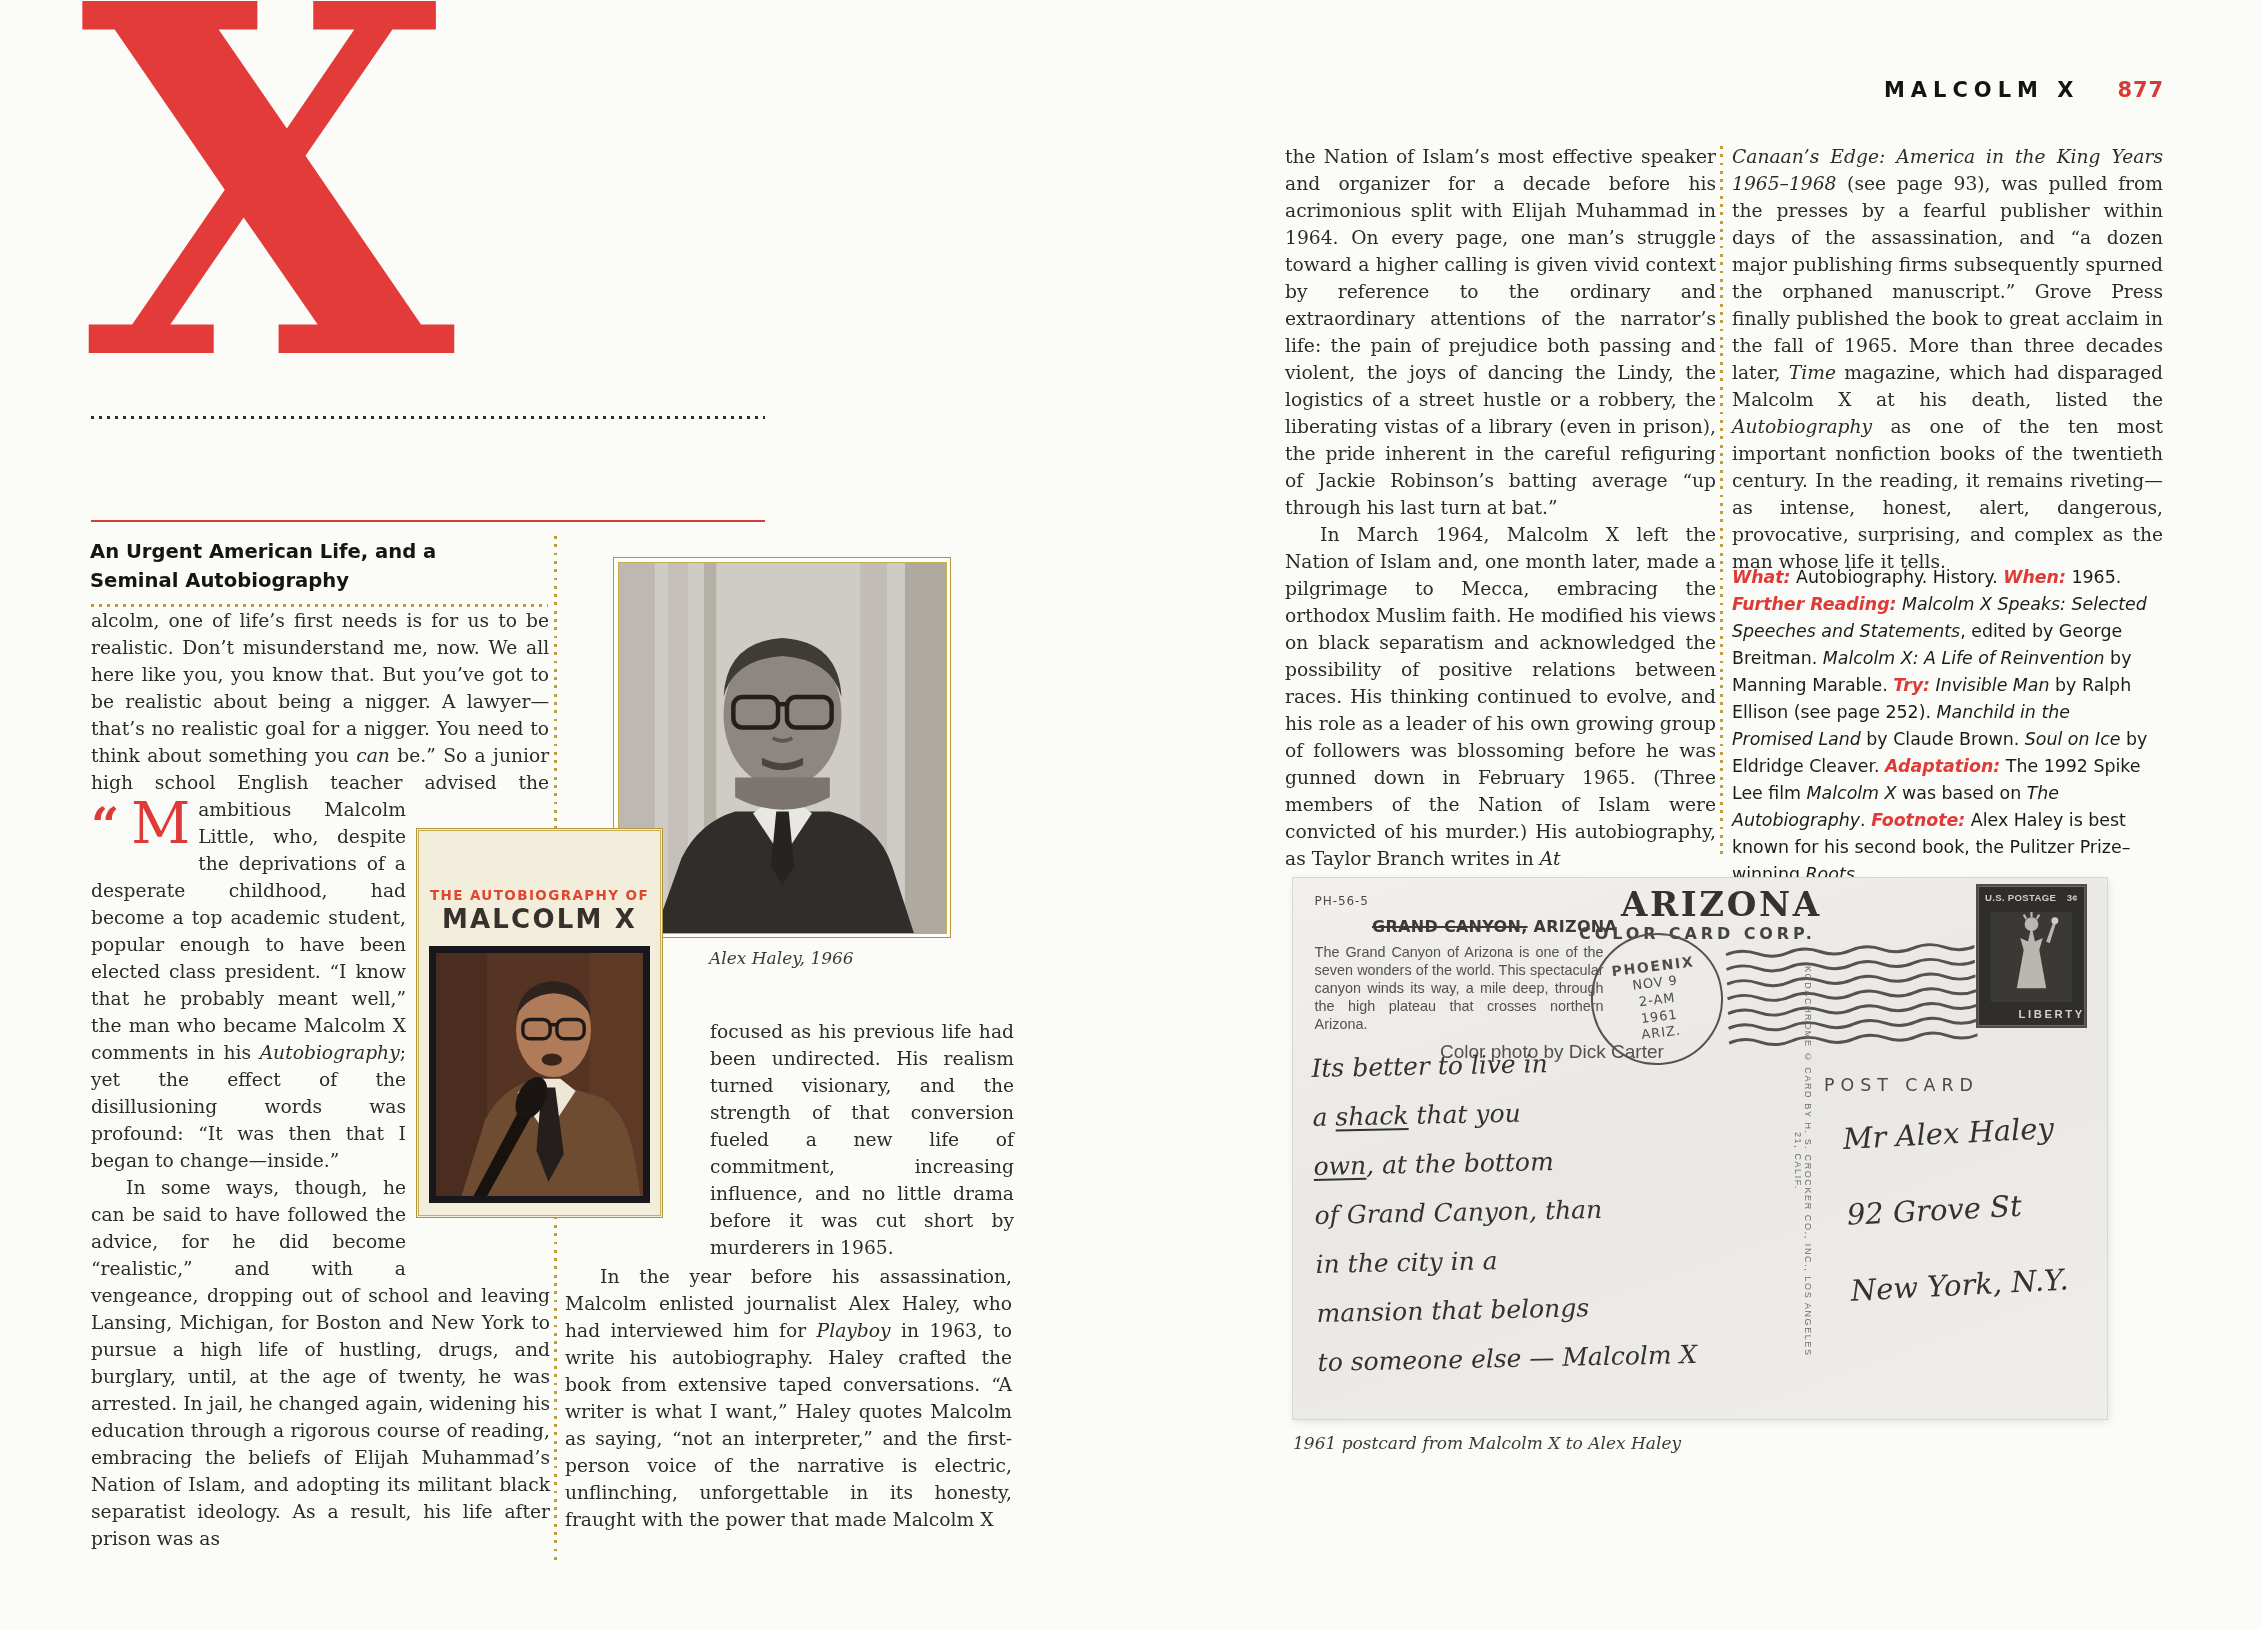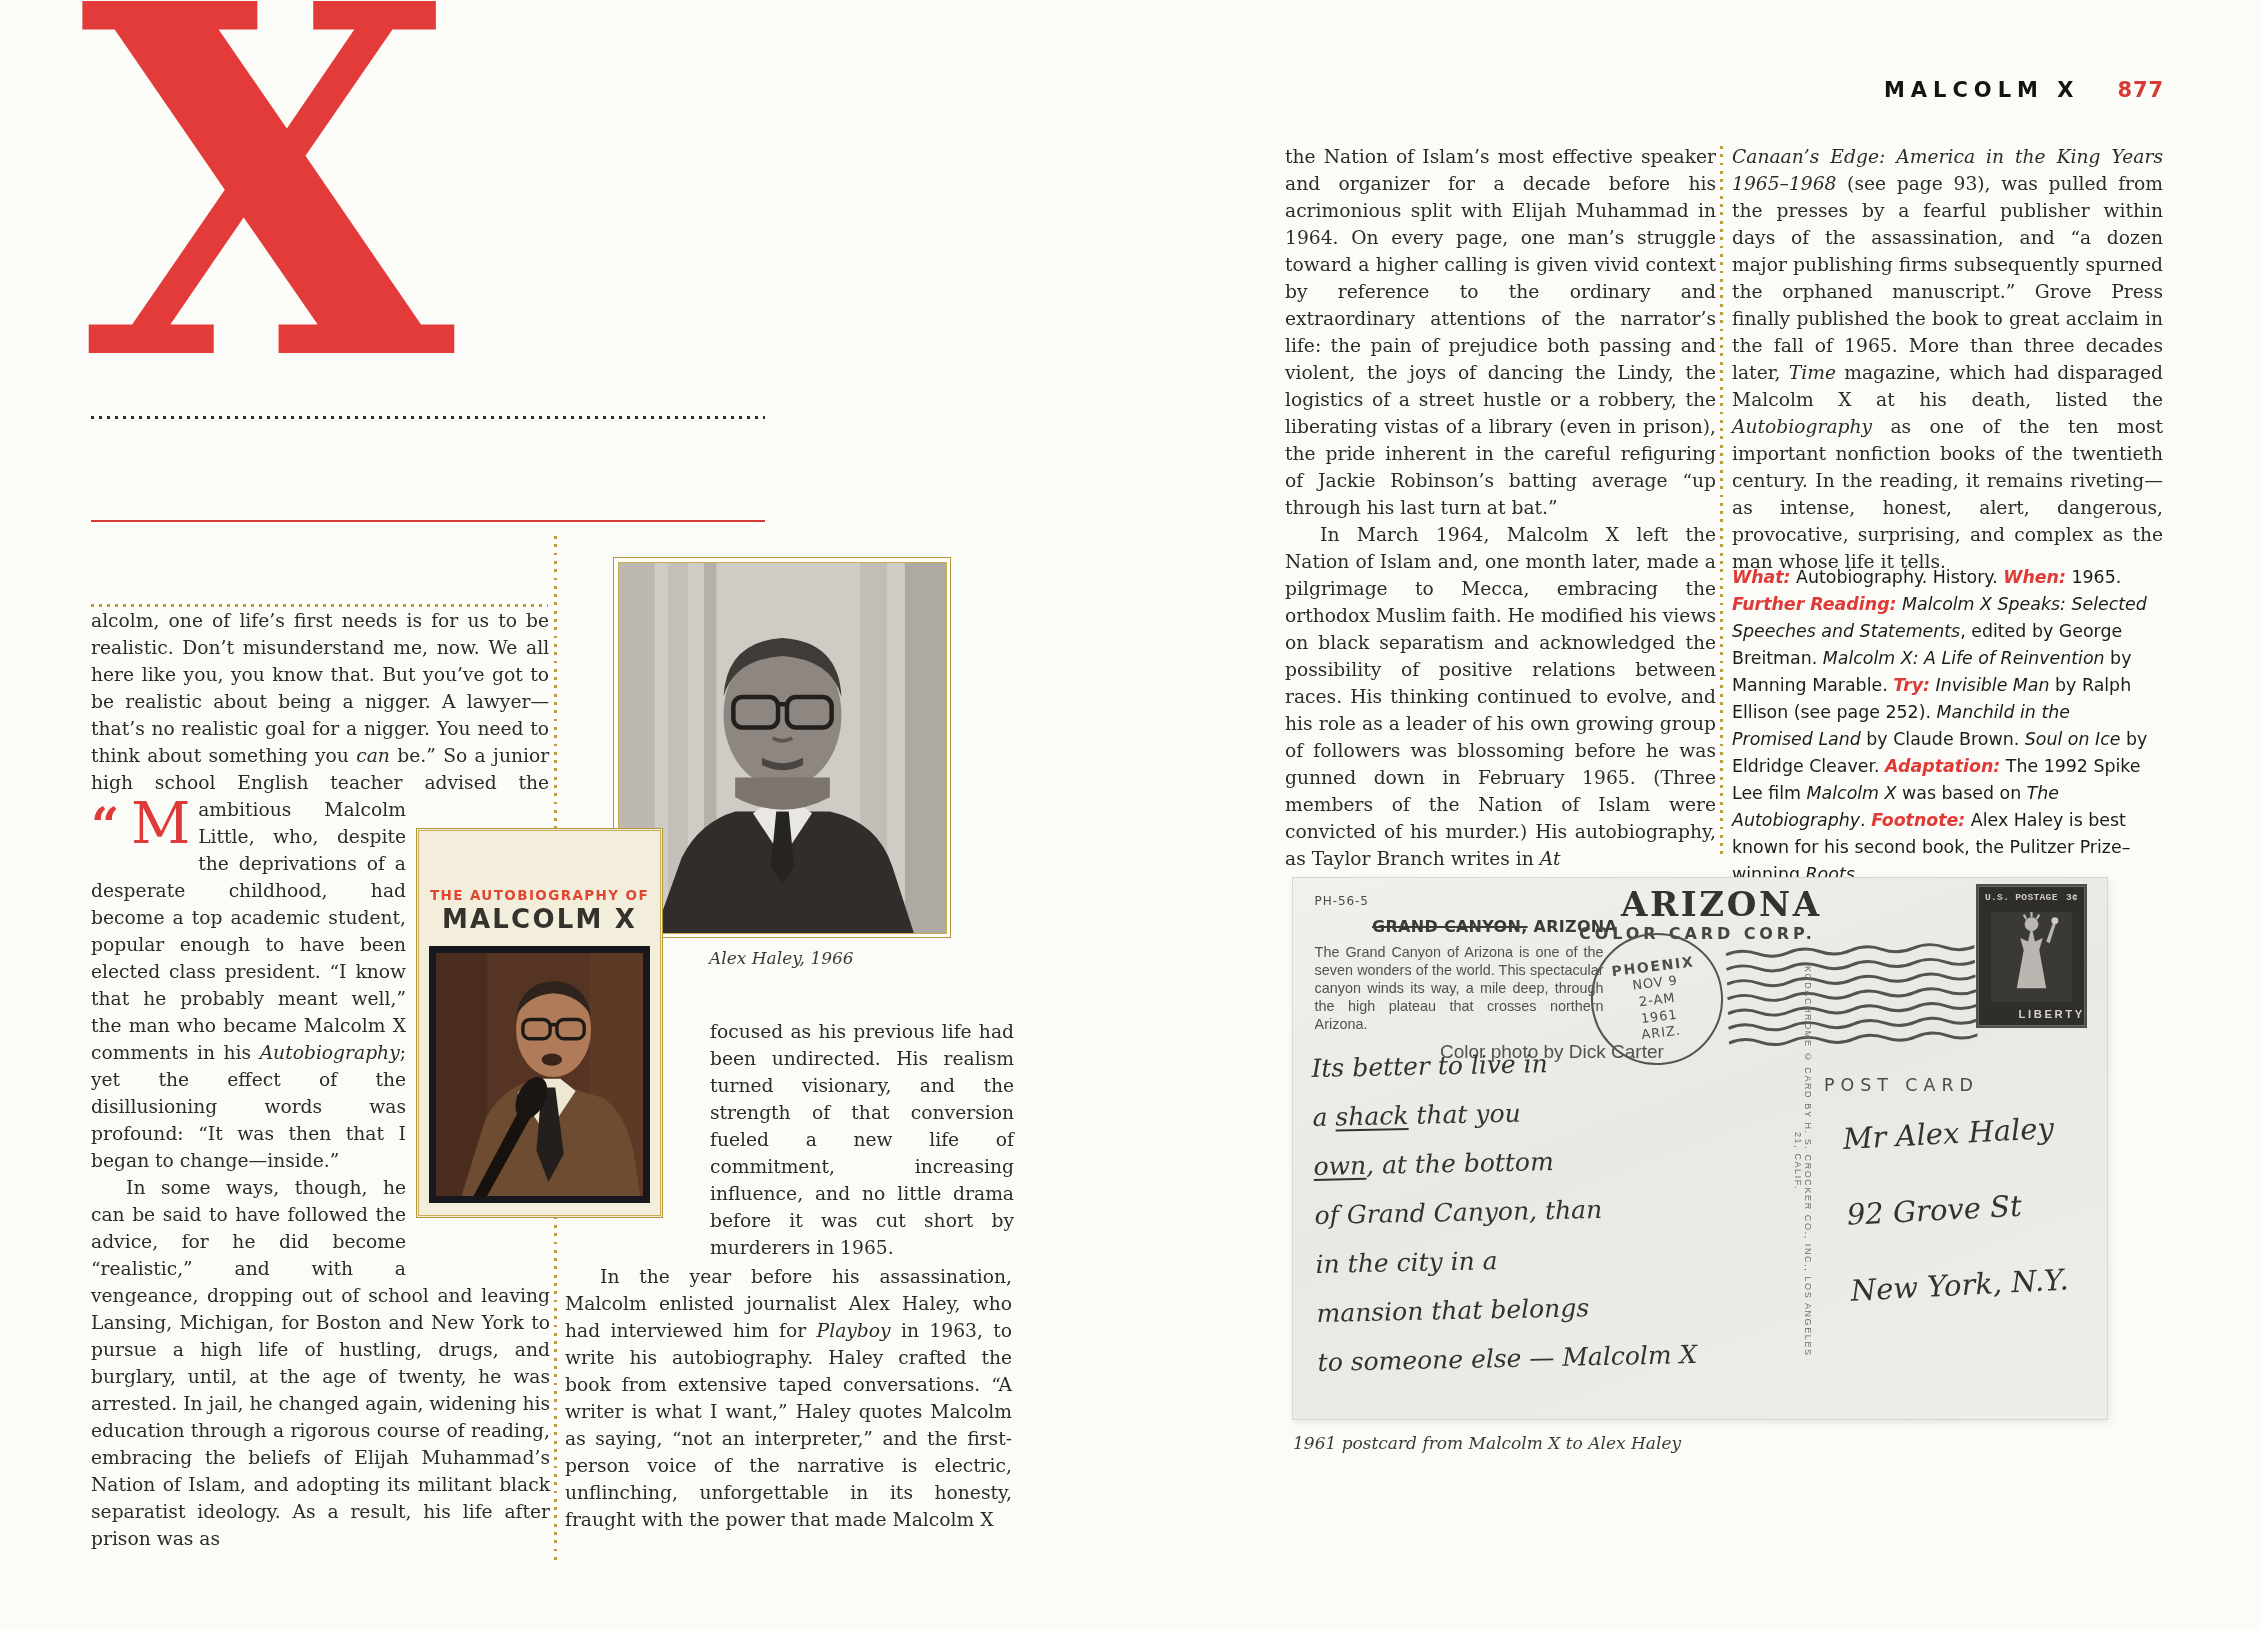--- a/index.html
+++ b/index.html
@@ -66,37 +66,38 @@
   .pc-label{font-family:"DejaVu Sans",sans-serif;font-size:17.4px;letter-spacing:6px;color:#4b4a46;}
   .pc-vert{writing-mode:vertical-rl;font-family:"Liberation Sans",sans-serif;font-size:9px;
            letter-spacing:1.6px;color:#6e6d68;height:409px;text-align:center;}
   .pc-msg{font-family:"DejaVu Serif",serif;font-style:italic;font-size:25px;line-height:49px;
           color:#33322f;transform:rotate(-1.2deg);transform-origin:left top;}
   .pc-addr{font-family:"DejaVu Serif",serif;font-style:italic;font-size:29px;color:#33322f;
            transform:rotate(-3deg);transform-origin:left top;}
   .pc-addr div{margin-bottom:42px;white-space:nowrap;}
   .pc-stamp{width:111px;height:144px;background:#2f2e2b;border:2.6px solid #504e4a;position:relative;
             box-shadow:inset 0 0 0 0.9px #6b6966;}
-  .stamp-top{display:flex;justify-content:space-between;padding:6px 7px 0;font-family:Liberation Mono, monospace;
+  .stamp-top{display:flex;justify-content:space-between;padding:6px 7px 0;font-family:Liberation Sans, sans-serif;
              font-weight:bold;font-size:9.6px;color:#cfccc6;letter-spacing:0.3px;}
   .stamp-bottom{position:absolute;bottom:6px;left:0;right:0;text-align:right;font-family:"Liberation Sans",sans-serif;
                 font-weight:bold;font-size:11.3px;letter-spacing:2.6px;color:#d4d1cb;}
   .stamp-art{position:absolute;top:26px;left:12px;right:12px;height:90px;}
 </style>
 </head>
 <body>
 
 <div class="sheet">
 
   <div class="abs dropX" style="left:80px;top:-58px;">X</div>
 
   <div class="abs dot-h" style="left:91px;top:416px;width:674px;"></div>
 
   <div class="abs red-rule" style="left:91px;top:520px;width:674px;"></div>
 
+  <div class="abs heading" style="left:90px;top:537px;width:417px;">An Urgent American Life, and a Seminal Autobiography</div>
   <div class="abs dot-h gold" style="left:91px;top:604px;width:457px;"></div>
   <div class="abs dot-v" style="left:554px;top:536px;height:1026px;"></div>
 
   <div class="abs serif-body" style="left:91px;top:607px;width:459px;">
     <div style="float:right;width:0.9px;height:190px;"></div>
     <div style="float:right;clear:right;width:144px;height:477px;"></div>
     <p class="m0">
       <span class="qmark">“</span><span class="dcap">M</span><span><span>alcolm, one of life’s first needs is for us to be realistic. Don’t misunderstand me, now. We all here like you, you know that. But you’ve got to be realistic about being a nigger. A lawyer—that’s no realistic goal for a nigger. You need to think about something you </span><span class="i">can</span><span> be.” So a junior high school English teacher advised the ambitious Malcolm Little, who, despite the deprivations of a desperate childhood, had become a top academic student, popular enough to have been elected class president. “I know that he probably meant well,” the man who became Malcolm X comments in his </span><span class="i">Autobiography</span><span>; yet the effect of the disillusioning words was profound: “It was then that I began to change—inside.”</span></span>
     </p>
     <p class="m0 indent">In some ways, though, he can be said to have followed the advice, for he did become “realistic,” and with a vengeance, dropping out of school and leaving Lansing, Michigan, for Boston and New York to pursue a high life of hustling, drugs, and burglary, until, at the age of twenty, he was arrested. In jail, he changed again, widening his education through a rigorous course of reading, embracing the beliefs of Elijah Muhammad’s Nation of Islam, and adopting its militant black separatist ideology. As a result, his life after prison was as</p>

